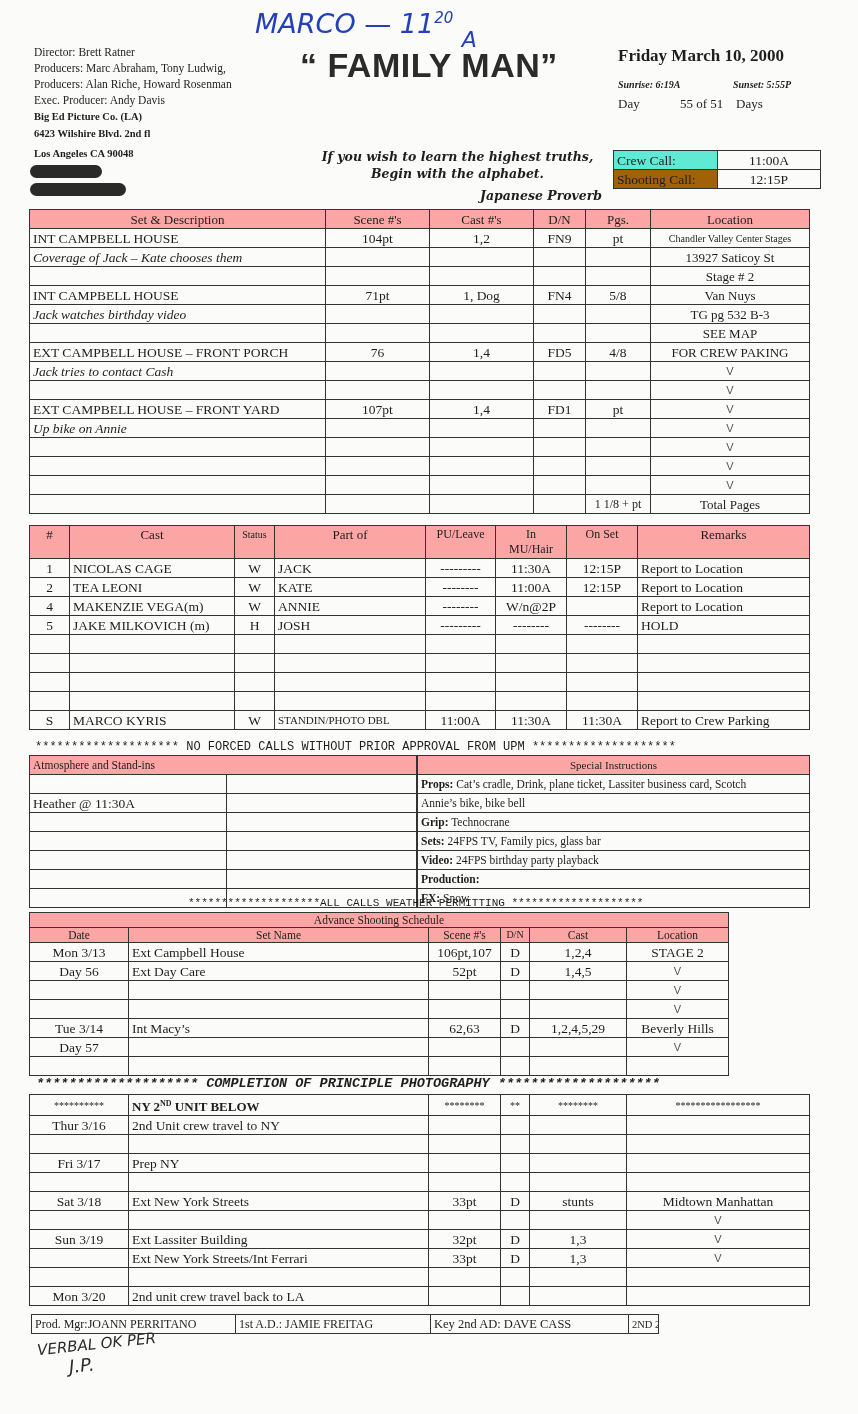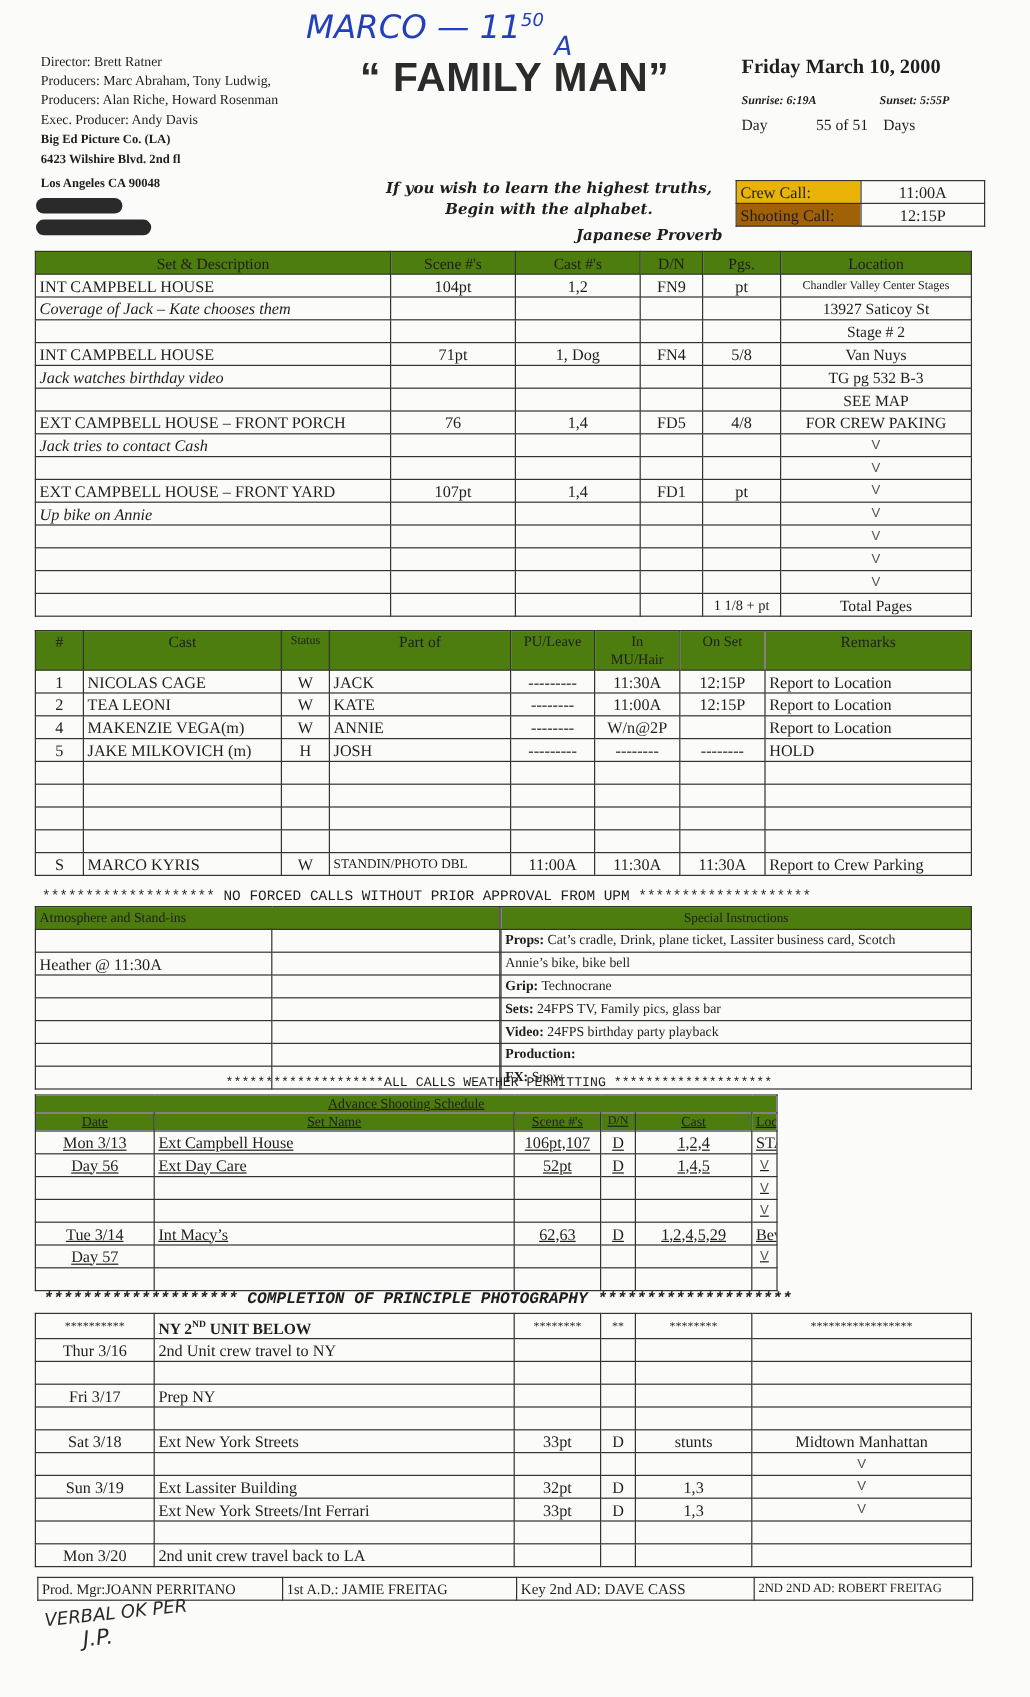--- a/index.html
+++ b/index.html
@@ -11,35 +11,35 @@
   .redact { position:absolute; background:#2a2a2a; border-radius:8px; height:13px; }
   .handwrite { font-family:"DejaVu Sans", sans-serif; font-style:italic; color:#2340b8; }
   .title { left:300px; top:46px; font-family:"Liberation Sans", sans-serif;
            font-weight:bold; font-size:34px; color:#2b2b2b; letter-spacing:0.5px; white-space:nowrap; }
   .date { left:618px; top:46px; font-size:17px; font-weight:bold; }
   .sun { font-size:10px; font-style:italic; font-weight:bold; }
   .proverb { font-family:"DejaVu Serif", serif; font-style:italic; font-weight:bold; font-size:12.5px; text-align:center; }
   table { border-collapse:collapse; position:absolute; table-layout:fixed; }
   td, th { border:1px solid #333; padding:0 3px; height:18px; font-weight:normal;
            font-size:13.5px; white-space:nowrap; overflow:hidden; line-height:17px; }
-  th { background:#4d7c0f; font-size:13px; }
+  th { background:#fca5a5; font-size:13px; }
   .c { text-align:center; }
   .it { font-style:italic; }
   .sm { font-size:11px; }
   .xs { font-size:10px; }
   .vmark { font-family:"Liberation Sans", sans-serif; font-size:11px; color:#555; }
   .stars { font-family:"Liberation Mono", monospace; font-size:12px; white-space:nowrap; }
   .stars-big { font-family:"Liberation Mono", monospace; font-size:13.5px; font-style:italic; font-weight:bold; white-space:nowrap; }
   .si b { font-weight:bold; }
 </style>
 </head>
 <body>
 
 <div class="abs handwrite" style="left:255px; top:8px; font-size:27px; white-space:nowrap;">
-  <span>MARCO — 11</span><sup style="font-size:15px;">50</sup>
+  <span>MARCO — 11</span><sup style="font-size:15px;">20</sup>
   <span style="position:relative; top:14px; font-size:22px;">A</span>
 </div>
 
 <div class="abs hdr-left">
   <div>Director: Brett Ratner</div>
   <div>Producers: Marc Abraham, Tony Ludwig,</div>
   <div>Producers: Alan Riche, Howard Rosenman</div>
   <div>Exec. Producer:   Andy Davis</div>
   <div class="b">Big Ed Picture Co. (LA)</div>
   <div class="b">6423 Wilshire Blvd. 2nd fl</div>
@@ -63,21 +63,21 @@
 </div>
 <div class="abs proverb" style="left:480px; top:188px;">Japanese Proverb</div>
 
 <table style="left:613px; top:150px; width:208px;">
   <colgroup>
       <col style="width:104px">
       <col>
     </colgroup>
   <tbody>
       <tr>
-    <td style="background:#eab308;">Crew Call:</td>
+    <td style="background:#5eead4;">Crew Call:</td>
     <td class="c">11:00A</td>
   </tr>
   <tr>
     <td style="background:#a16207;">Shooting Call:</td>
     <td class="c">12:15P</td>
   </tr>
 </tbody>
   </table>
 
 <table style="left:29px; top:209px; width:781px;">
@@ -402,21 +402,21 @@
         <td class="sm" style="font-size:11.5px;"><b>Production:</b><span></span></td>
       </tr>
   <tr>
         <td class="sm" style="font-size:11.5px;"><b>FX:</b><span> Snow</span></td>
       </tr>
 </tbody>
   </table>
 
 <div class="abs stars" style="left:188px; top:897px; font-size:11px;">********************ALL CALLS WEATHER PERMITTING ********************</div>
 
-<table style="left:29px; top:912px; width:619px;text-decoration:underline;">
+<table style="left:29px; top:912px; width:700px;">
   <colgroup>
     <col style="width:99px">
       <col style="width:300px">
       <col style="width:72px">
       <col style="width:29px">
       <col style="width:97px">
       <col>
   </colgroup>
   <tbody>
       <tr>
@@ -585,21 +585,21 @@
     <td class="c">Mon 3/20</td>
     <td>2nd unit crew travel back to LA</td>
     <td class="c"></td>
     <td class="c"></td>
     <td class="c"></td>
     <td class="c"></td>
   </tr>
 </tbody>
   </table>
 
-<table style="left:31px; top:1314px; width:780px;">
+<table style="left:31px; top:1314px; width:628px;">
   <colgroup>
       <col style="width:204px">
       <col style="width:195px">
       <col style="width:198px">
       <col>
     </colgroup>
   <tbody>
       <tr>
     <td class="sm" style="font-size:12px;">Prod. Mgr:JOANN PERRITANO</td>
     <td class="sm" style="font-size:12px;">1st A.D.: JAMIE FREITAG</td>

